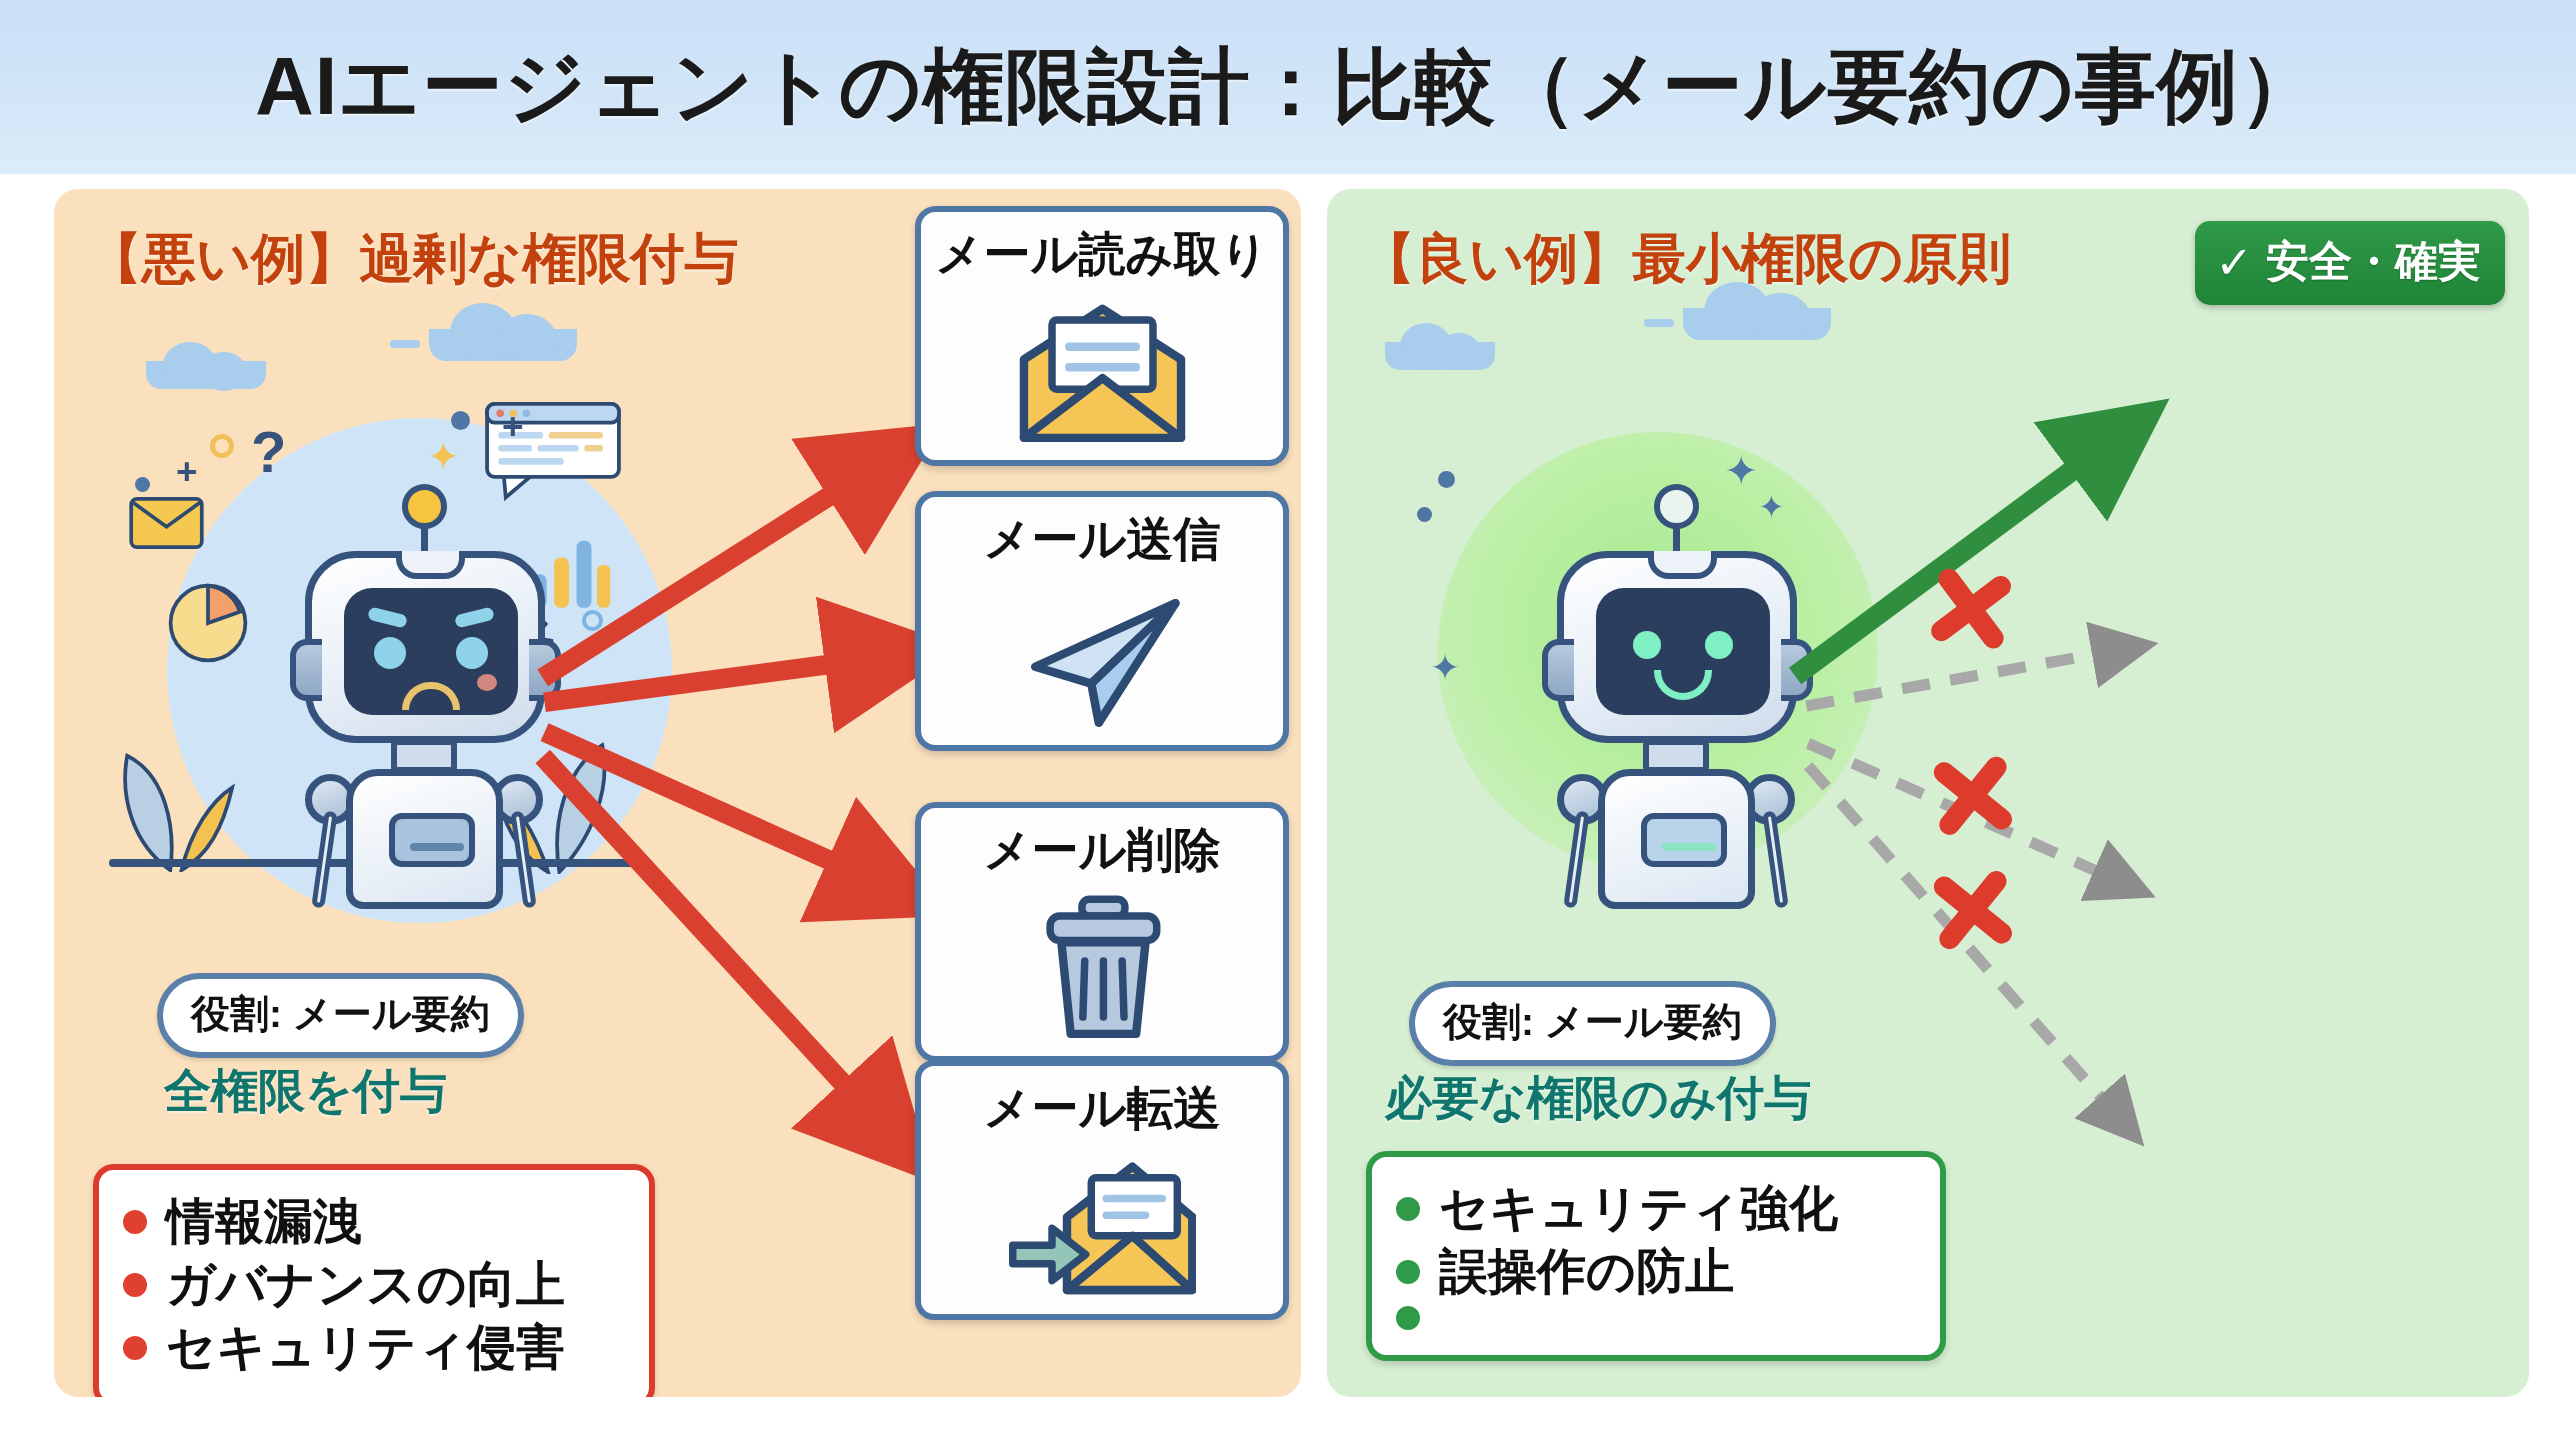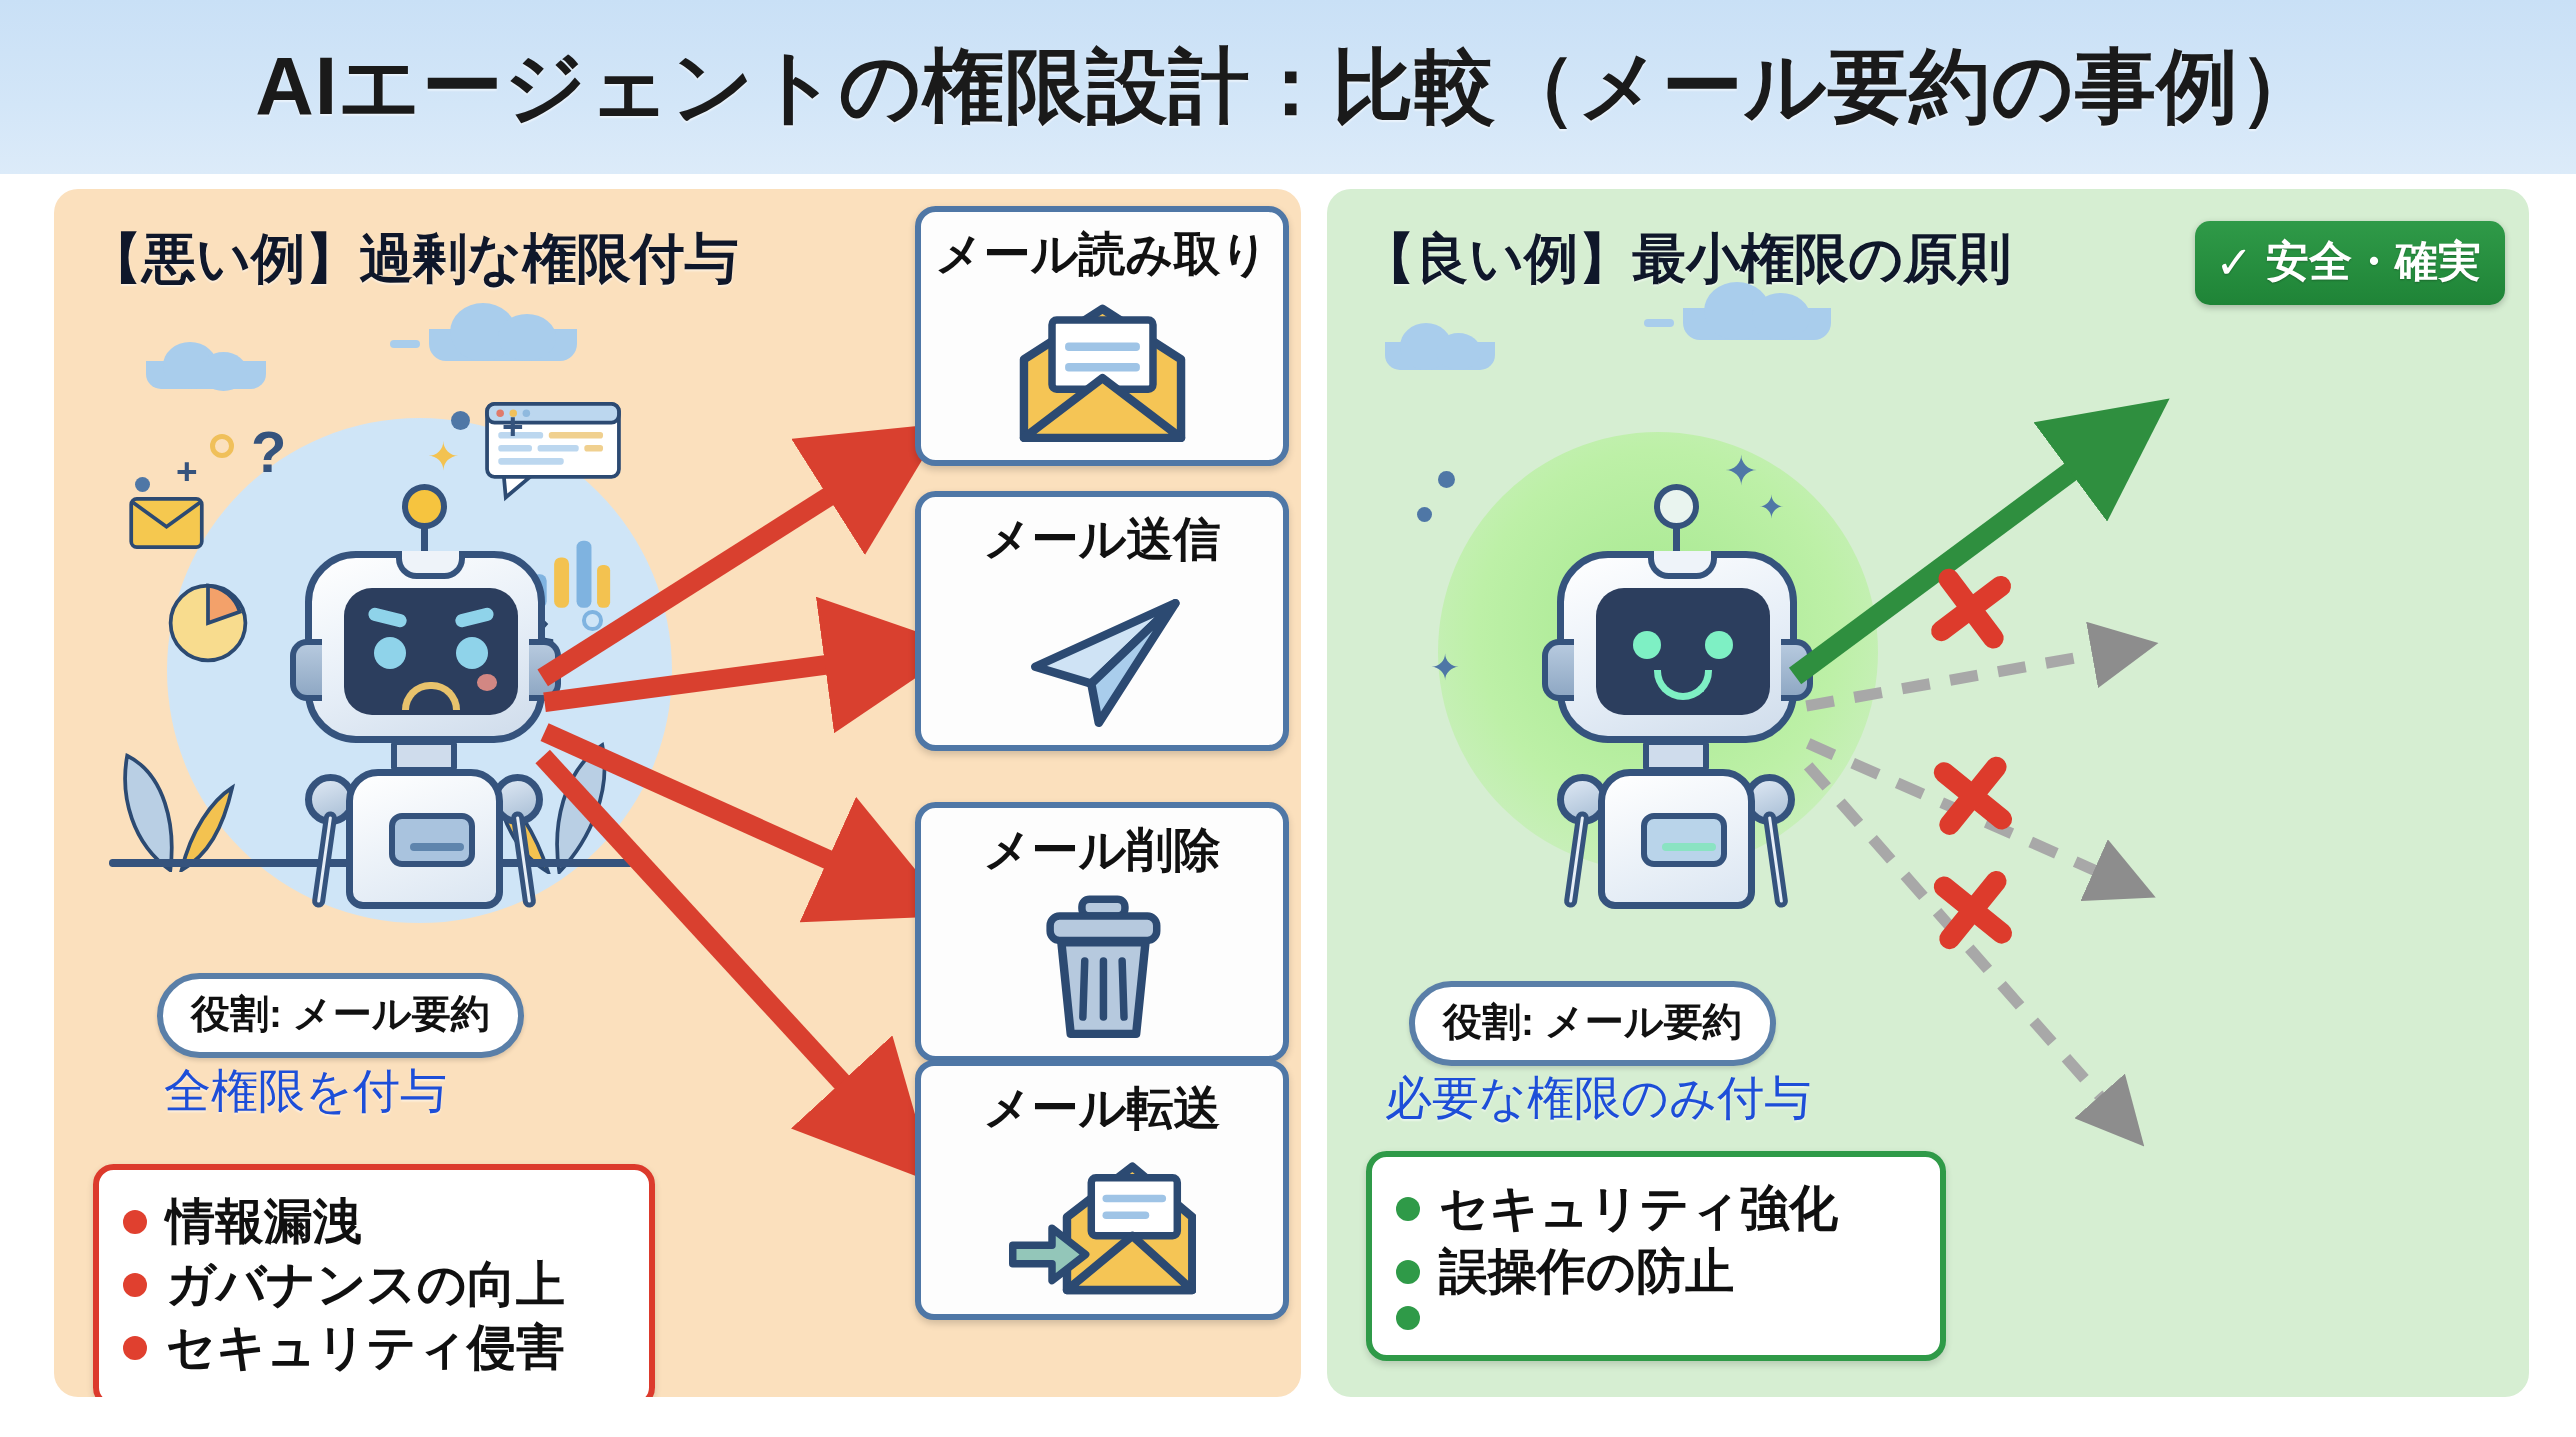--- a/index.html
+++ b/index.html
@@ -30,21 +30,21 @@
     border-radius: 24px; overflow: hidden;
   }
   .panel-bad  { left: 54px;   width: 1247px; background:#fbe0bd; }
   .panel-good { left: 1327px; width: 1202px; background:#d6eed2; }
 
   .panel-head {
     position: absolute; top: 19px; left: 0; width: 100%; height: 103px;
     display: flex; align-items: center;
   }
   .panel-head-title {
-    font-size: 54px; font-weight: bold; color: #0f172a;
+    font-size: 54px; font-weight: bold; color: #c2410c;
     margin-left: 34px; white-space: nowrap;
     text-shadow: 0 1.9px 1.9px rgba(255,255,255,.5);
   }
   .badge {
     position: absolute; right: 24px; top: 13px;
     display: flex; align-items: center; gap: 13px;
     padding: 12px 24px 14px 20.6px; border-radius: 15px;
     font-size: 43px; font-weight: bold; color: #ffffff;
     white-space: nowrap; box-shadow: 0 2.8px 6.6px rgba(0,0,0,.22);
     text-shadow: 0 0.9px 1.9px rgba(0,0,0,.25);
@@ -125,21 +125,21 @@
   .blush { position: absolute; right: 20.6px; top: 86px; width: 20.6px; height: 17px; background:#f0948a; border-radius: 50%; opacity:.85;}
 
   
   .role-pill {
     position: absolute; display: inline-flex; align-items: center; justify-content: center;
     background:#ffffff; border: 6.6px solid #5a7fa8; border-radius: 56px;
     padding: 7.5px 28px 11.2px; font-size: 39px; font-weight: bold; color:#111;
     white-space: nowrap; box-shadow: 0 2.8px 4.7px rgba(0,0,0,.13);
   }
   .grant-caption {
-    position: absolute; font-size: 47px; font-weight: normal; color:#1d4ed8;
+    position: absolute; font-size: 47px; font-weight: bold; color:#0f766e;
     white-space: nowrap; text-shadow: 0 1.9px 1.9px rgba(255,255,255,.5);
   }
 
   
   .listbox {
     position: absolute; background:#ffffff; border-radius: 20.6px;
     padding: 17px 32px 19px 24px; box-shadow: 0 3.7px 7.5px rgba(0,0,0,.14);
   }
   .listbox-bad  { left: 39px; top: 975px; border: 6.6px solid #dc3a2c; width: 562px; }
   .listbox-good { left: 39px; top: 962px; border: 6.6px solid #2f9a48; width: 580px; }

